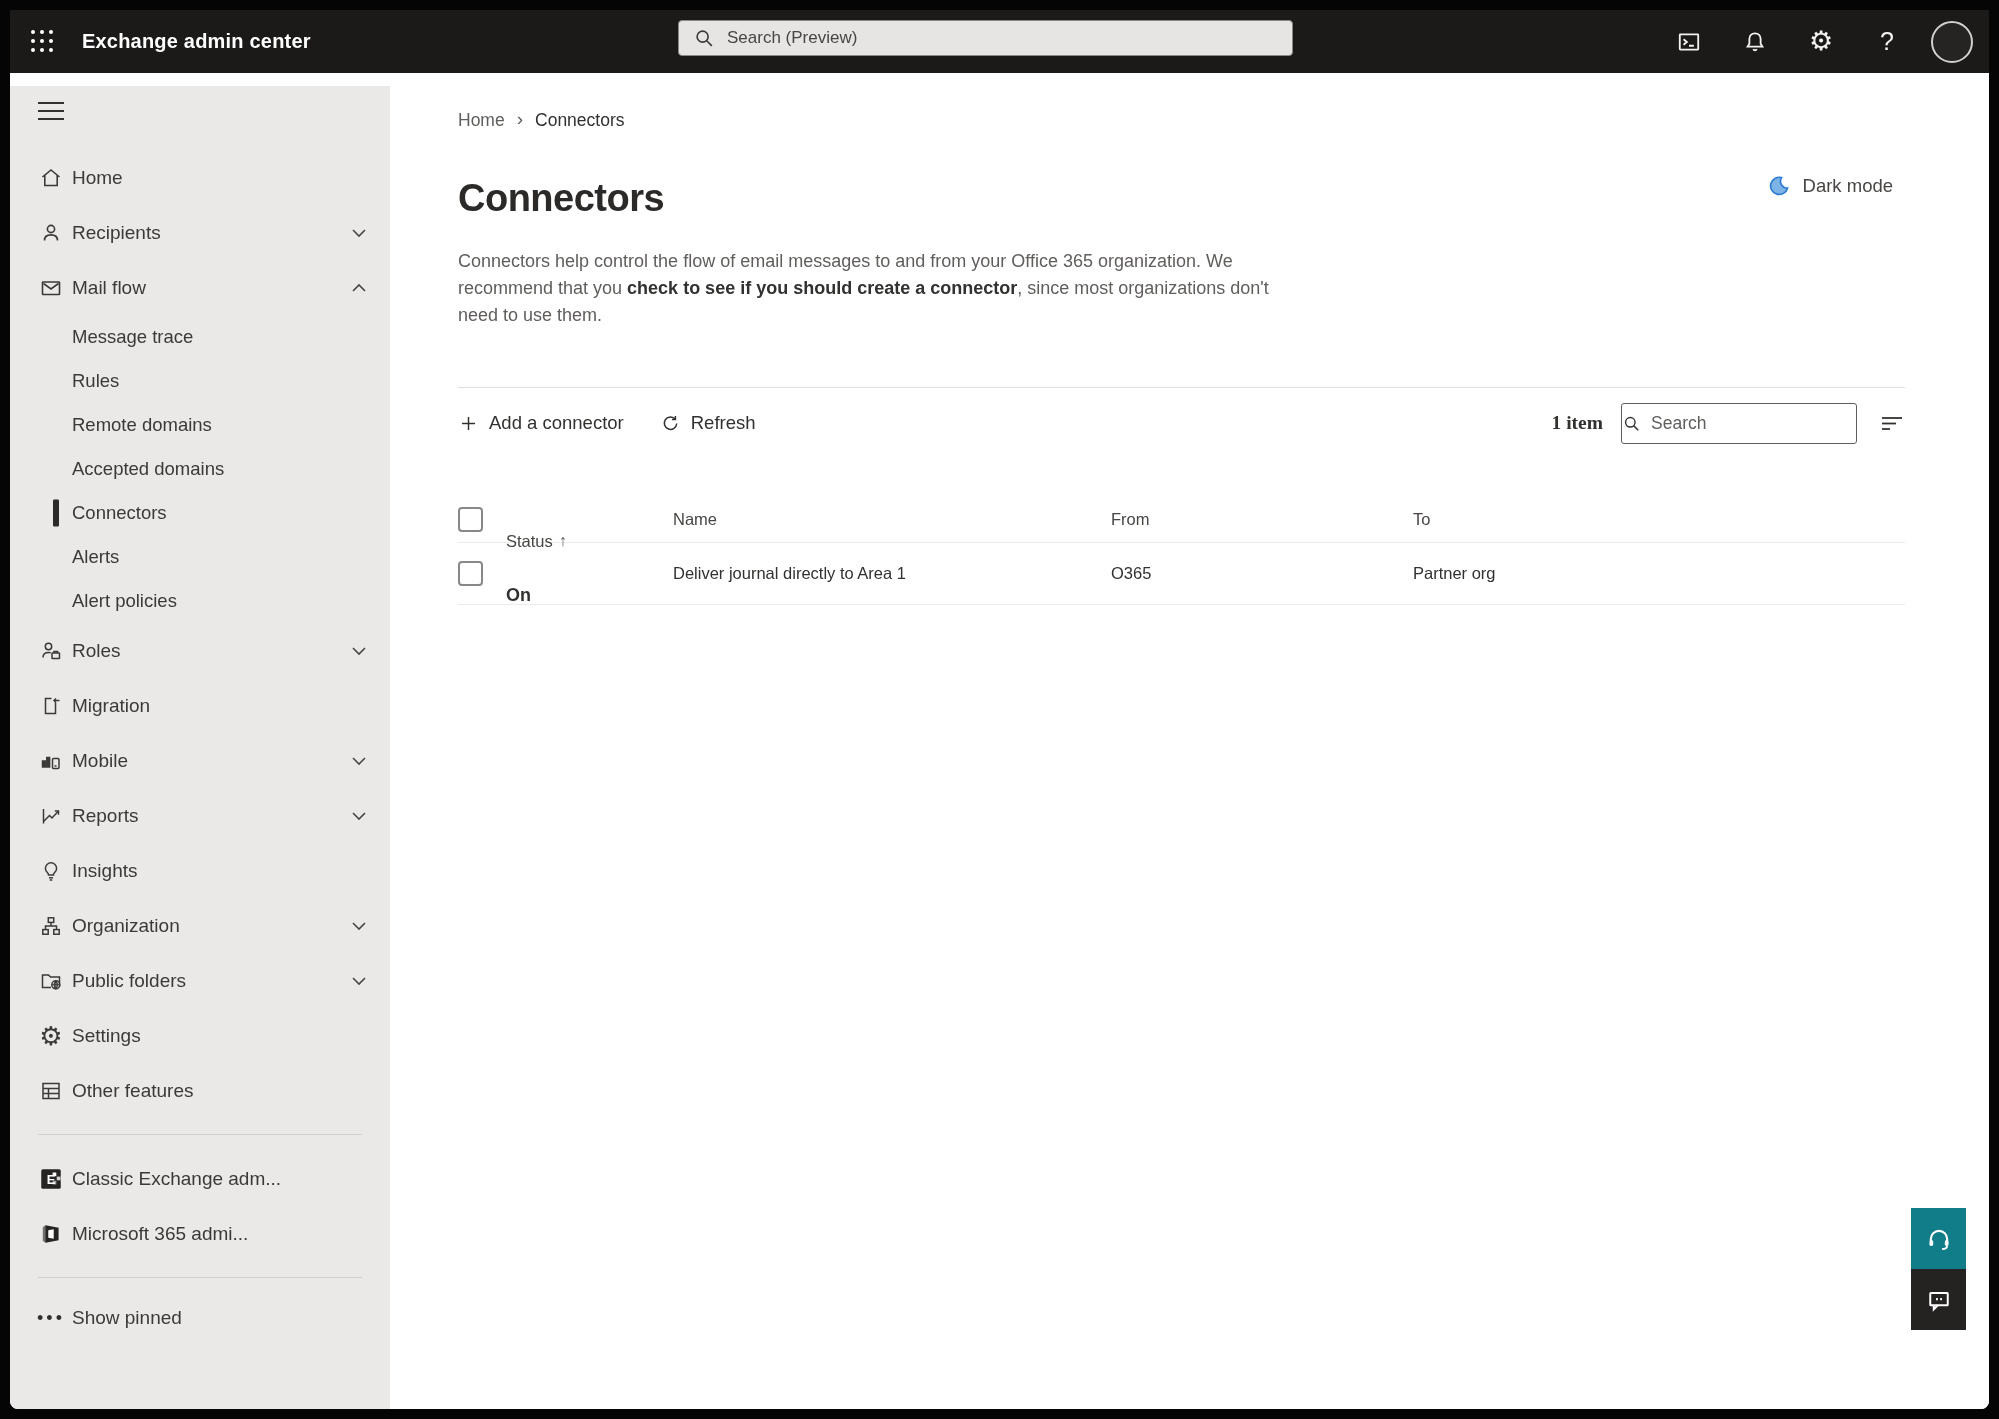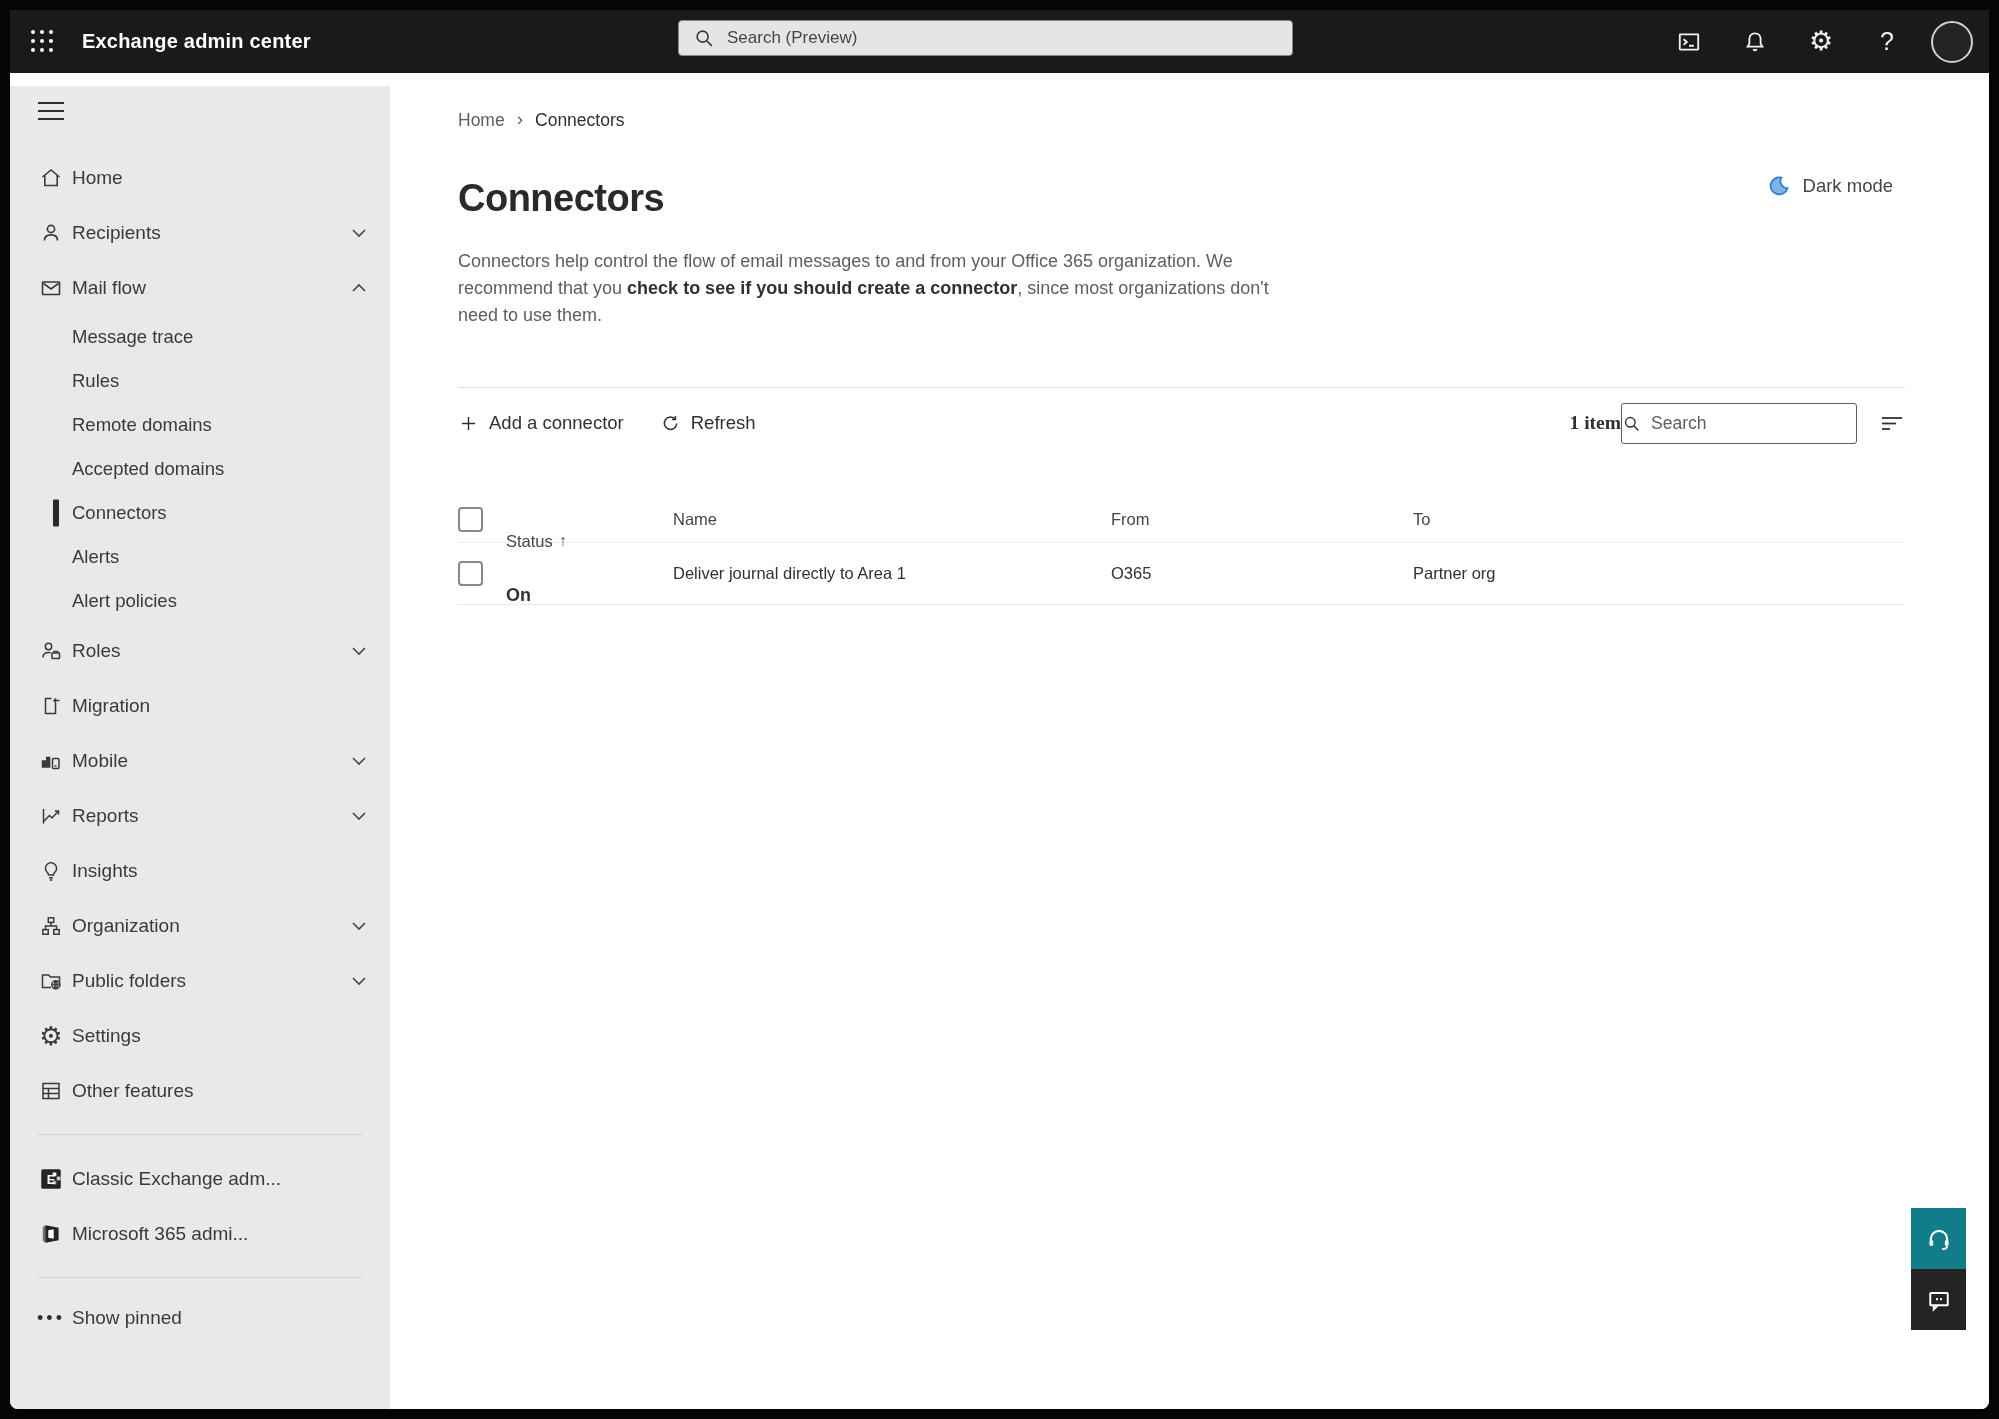--- a/index.html
+++ b/index.html
@@ -124,21 +124,21 @@
     height: 71px; display: flex; align-items: center; position: relative;
   }
   .cmd-btn {
     display: flex; align-items: center; gap: 10px; cursor: pointer;
     font-size: 18.5px; color: #323130; margin-right: 36px; height: 44px;
   }
   .cmd-btn .cmd-icon { display: flex; color: #323130; }
   .toolbar-right { position: absolute; right: 0; display: flex; align-items: center; }
   .item-count {
     font-family: "Liberation Serif", serif; font-weight: 700;
-    font-size: 19.5px; color: #323130; 
+    font-size: 19.5px; color: #323130; margin-right: 18px;
   }
   .list-search {
     width: 236px; height: 41px; border: 1.6px solid #605e5c; border-radius: 3px;
     background: #ffffff; display: flex; align-items: center; padding: 0 0; gap: 10px;
   }
   .list-search input {
     border: none; outline: none; width: 100%; font-size: 17.5px; color: #323130;
     font-family: "Liberation Sans", sans-serif; background: transparent;
   }
   .list-search input::placeholder { color: #605e5c; opacity: 1; }

